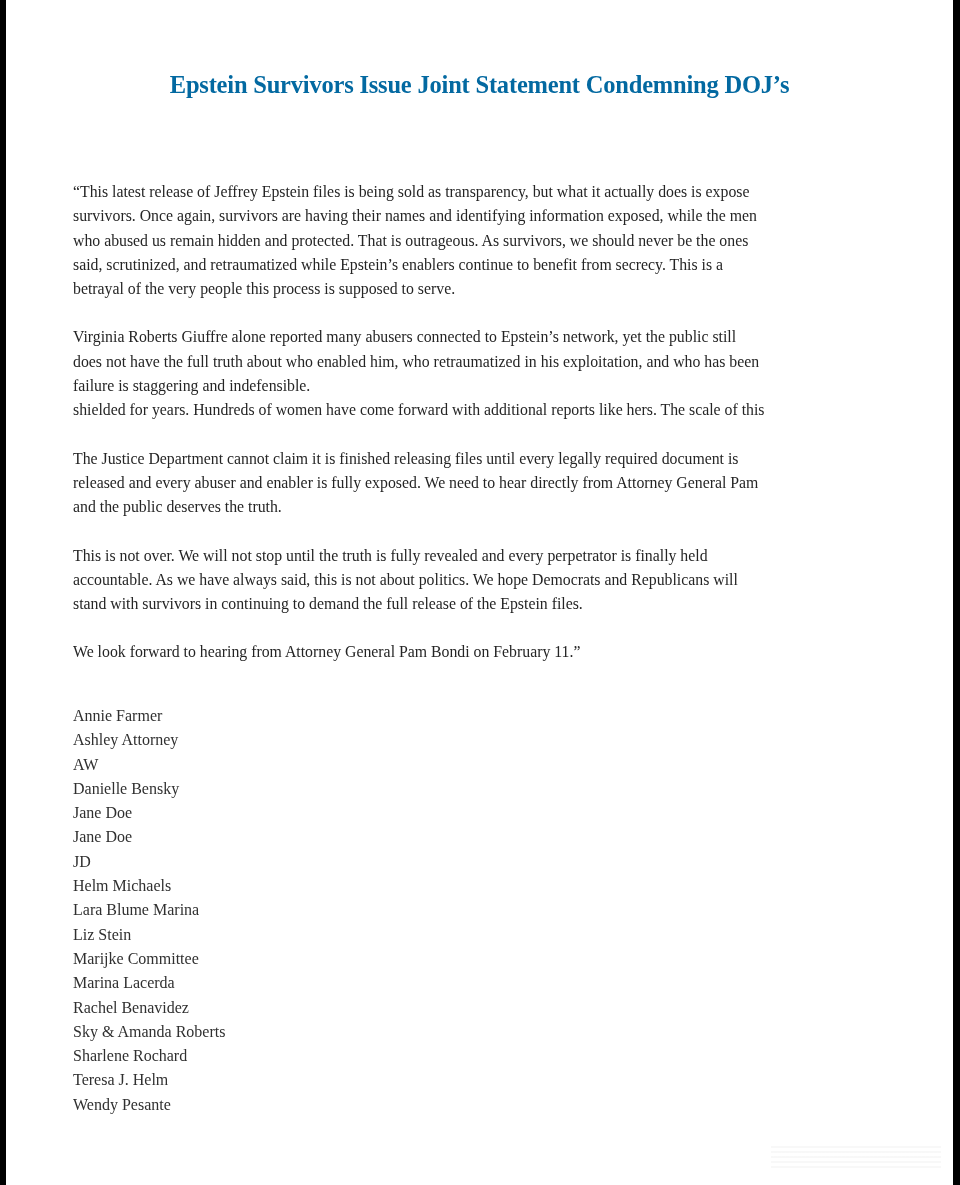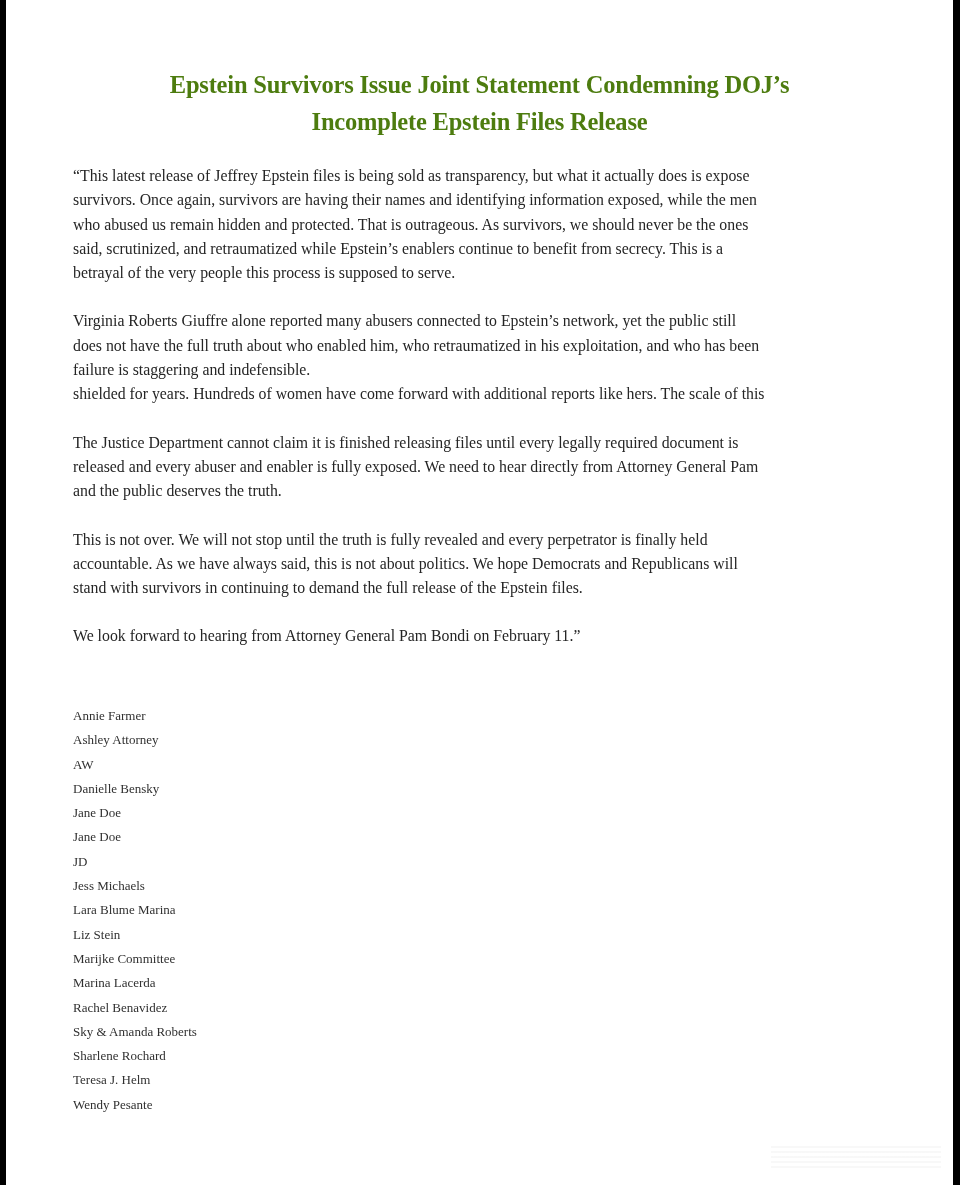--- a/index.html
+++ b/index.html
@@ -25,63 +25,62 @@
     }
     .title {
       position: absolute;
       left: 0;
       width: 947px;
       top: 66px;
       text-align: center;
       font-weight: bold;
       font-size: 24.5px;
       line-height: 37px;
-      color: #4d7c0f;
+      color: #0369a1;
       letter-spacing: -0.2px;
     }
     .title div { margin: 0; }
     .body {
       position: absolute;
       left: 67px;
-      top: 164px;
+      top: 180px;
       width: 820px;
       font-size: 15.8px;
       line-height: 24.3px;
       color: #252525;
     }
     .body p {
       margin: 0 0 24px 0;
     }
     .body p .ln { display: block; white-space: nowrap; }
     .signers {
       position: absolute;
       left: 67px;
       top: 704px;
-      font-size: 13px;
+      font-size: 16px;
       line-height: 24.3px;
       color: #303030;
     }
     .signers div { white-space: nowrap; }
     .watermark {
       position: absolute;
       right: 12px;
       top: 1146px;
       width: 170px;
       height: 24px;
       background: repeating-linear-gradient(180deg, rgba(200,200,200,0.18) 0px, rgba(200,200,200,0.18) 2px, rgba(255,255,255,0) 2px, rgba(255,255,255,0) 5px);
       opacity: 0.7;
     }
   </style>
 </head>
 <body>
 
 <div class="page">
   <div class="title">
     <div>Epstein Survivors Issue Joint Statement Condemning DOJ’s</div>
-    <div>Incomplete Epstein Files Release</div>
   </div>
 
   <div class="body">
     <p>
       <span class="ln">“This latest release of Jeffrey Epstein files is being sold as transparency, but what it actually does is expose</span>
       <span class="ln">survivors. Once again, survivors are having their names and identifying information exposed, while the men</span>
       <span class="ln">who abused us remain hidden and protected. That is outrageous. As survivors, we should never be the ones</span>
       <span class="ln">said, scrutinized, and retraumatized while Epstein’s enablers continue to benefit from secrecy. This is a</span>
       <span class="ln">betrayal of the very people this process is supposed to serve.</span>
     </p>
@@ -107,21 +106,21 @@
   </div>
 
   <div class="signers">
     <div>Annie Farmer</div>
     <div>Ashley Attorney</div>
     <div>AW</div>
     <div>Danielle Bensky</div>
     <div>Jane Doe</div>
     <div>Jane Doe</div>
     <div>JD</div>
-    <div>Jess Michaels</div>
+    <div>Helm Michaels</div>
     <div>Lara Blume Marina</div>
     <div>Liz Stein</div>
     <div>Marijke Committee</div>
     <div>Marina Lacerda</div>
     <div>Rachel Benavidez</div>
     <div>Sky &amp; Amanda Roberts</div>
     <div>Sharlene Rochard</div>
     <div>Teresa J. Helm</div>
     <div>Wendy Pesante</div>
   </div>

